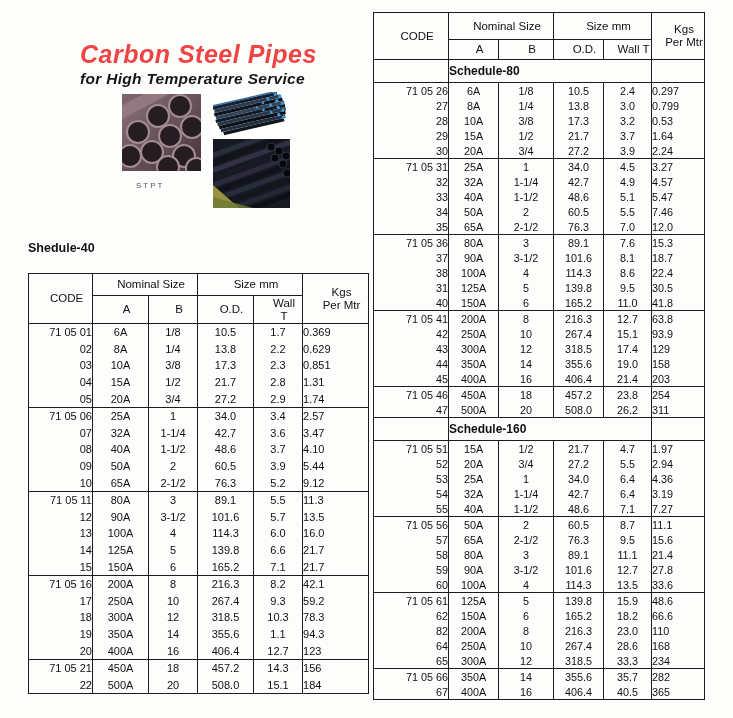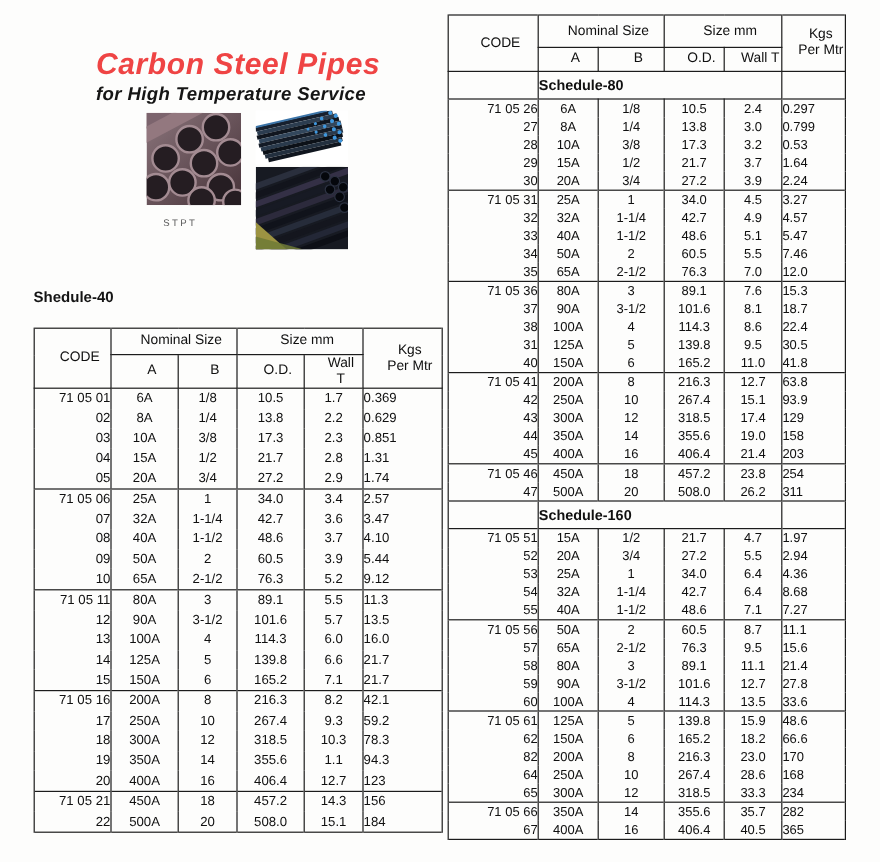--- a/index.html
+++ b/index.html
@@ -620,21 +620,21 @@
         <td class="cell-od">34.0</td>
         <td class="cell-wall">6.4</td>
         <td class="cell-kgs">4.36</td>
       </tr>
       <tr>
         <td class="cell-code">54</td>
         <td class="cell-a">32A</td>
         <td class="cell-b">1-1/4</td>
         <td class="cell-od">42.7</td>
         <td class="cell-wall">6.4</td>
-        <td class="cell-kgs">8.68</td>
+        <td class="cell-kgs">3.19</td>
       </tr>
       <tr>
         <td class="cell-code">55</td>
         <td class="cell-a">40A</td>
         <td class="cell-b">1-1/2</td>
         <td class="cell-od">48.6</td>
         <td class="cell-wall">7.1</td>
         <td class="cell-kgs">7.27</td>
       </tr>
     </tbody>
@@ -696,21 +696,21 @@
         <td class="cell-od">165.2</td>
         <td class="cell-wall">18.2</td>
         <td class="cell-kgs">66.6</td>
       </tr>
       <tr>
         <td class="cell-code">82</td>
         <td class="cell-a">200A</td>
         <td class="cell-b">8</td>
         <td class="cell-od">216.3</td>
         <td class="cell-wall">23.0</td>
-        <td class="cell-kgs">170</td>
+        <td class="cell-kgs">110</td>
       </tr>
       <tr>
         <td class="cell-code">64</td>
         <td class="cell-a">250A</td>
         <td class="cell-b">10</td>
         <td class="cell-od">267.4</td>
         <td class="cell-wall">28.6</td>
         <td class="cell-kgs">168</td>
       </tr>
       <tr>

